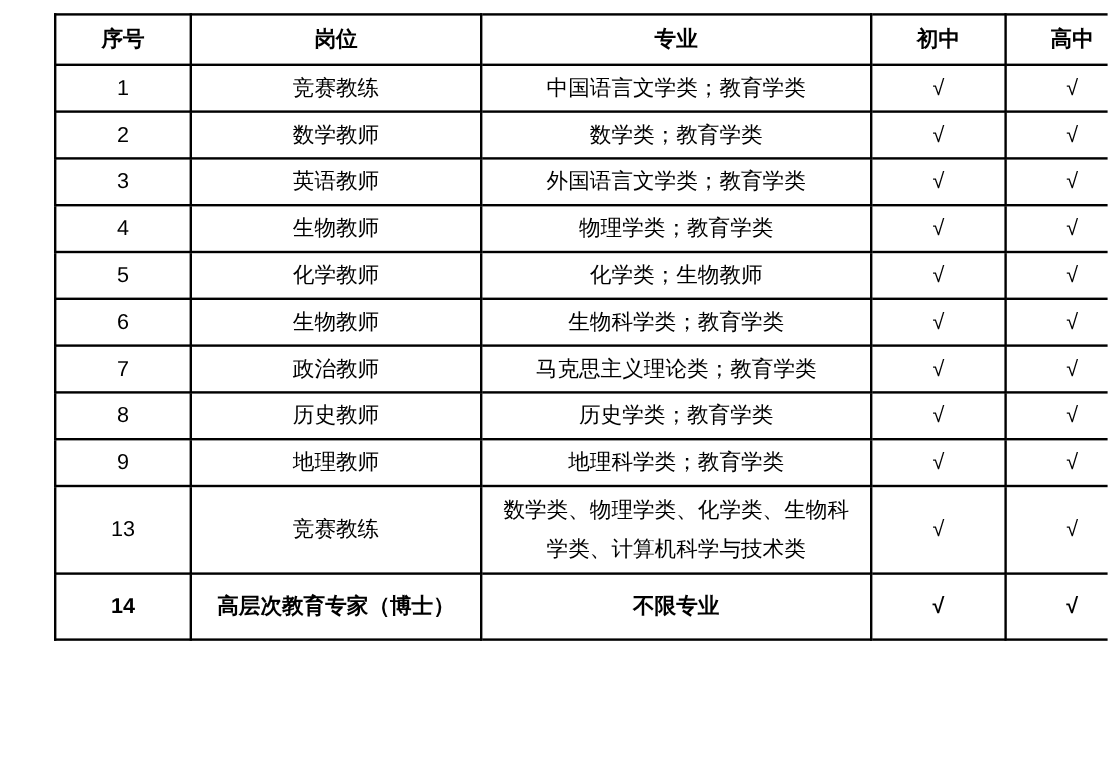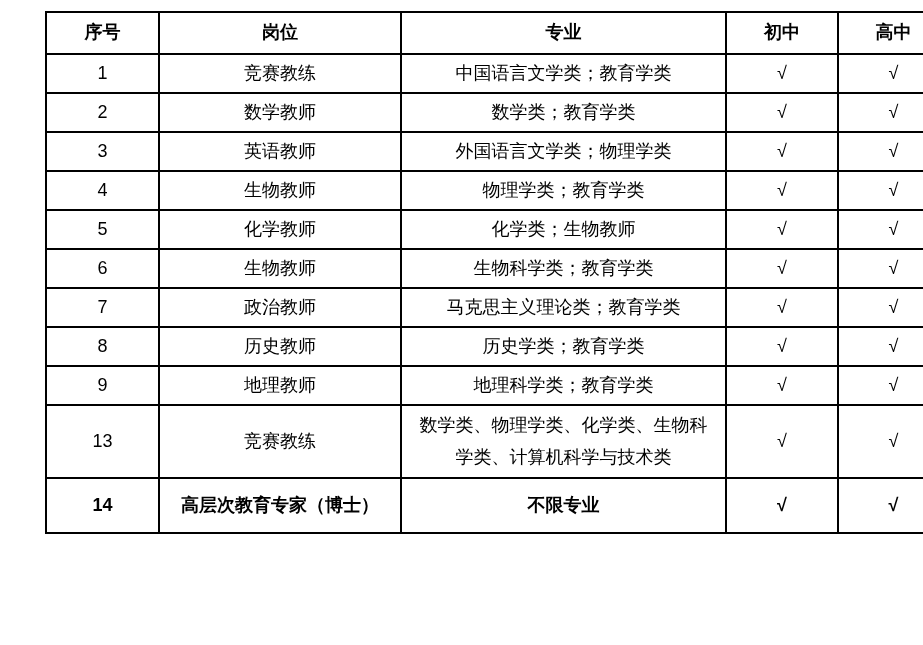--- a/index.html
+++ b/index.html
@@ -77,21 +77,21 @@
       <tr class="r-normal">
         <td>2</td>
         <td>数学教师</td>
         <td>数学类；教育学类</td>
         <td>√</td>
         <td>√</td>
       </tr>
       <tr class="r-normal">
         <td>3</td>
         <td>英语教师</td>
-        <td>外国语言文学类；物理学类</td>
+        <td>外国语言文学类；教育学类</td>
         <td>√</td>
         <td>√</td>
       </tr>
       <tr class="r-normal">
         <td>4</td>
         <td>生物教师</td>
         <td>物理学类；教育学类</td>
         <td>√</td>
         <td>√</td>
       </tr>

